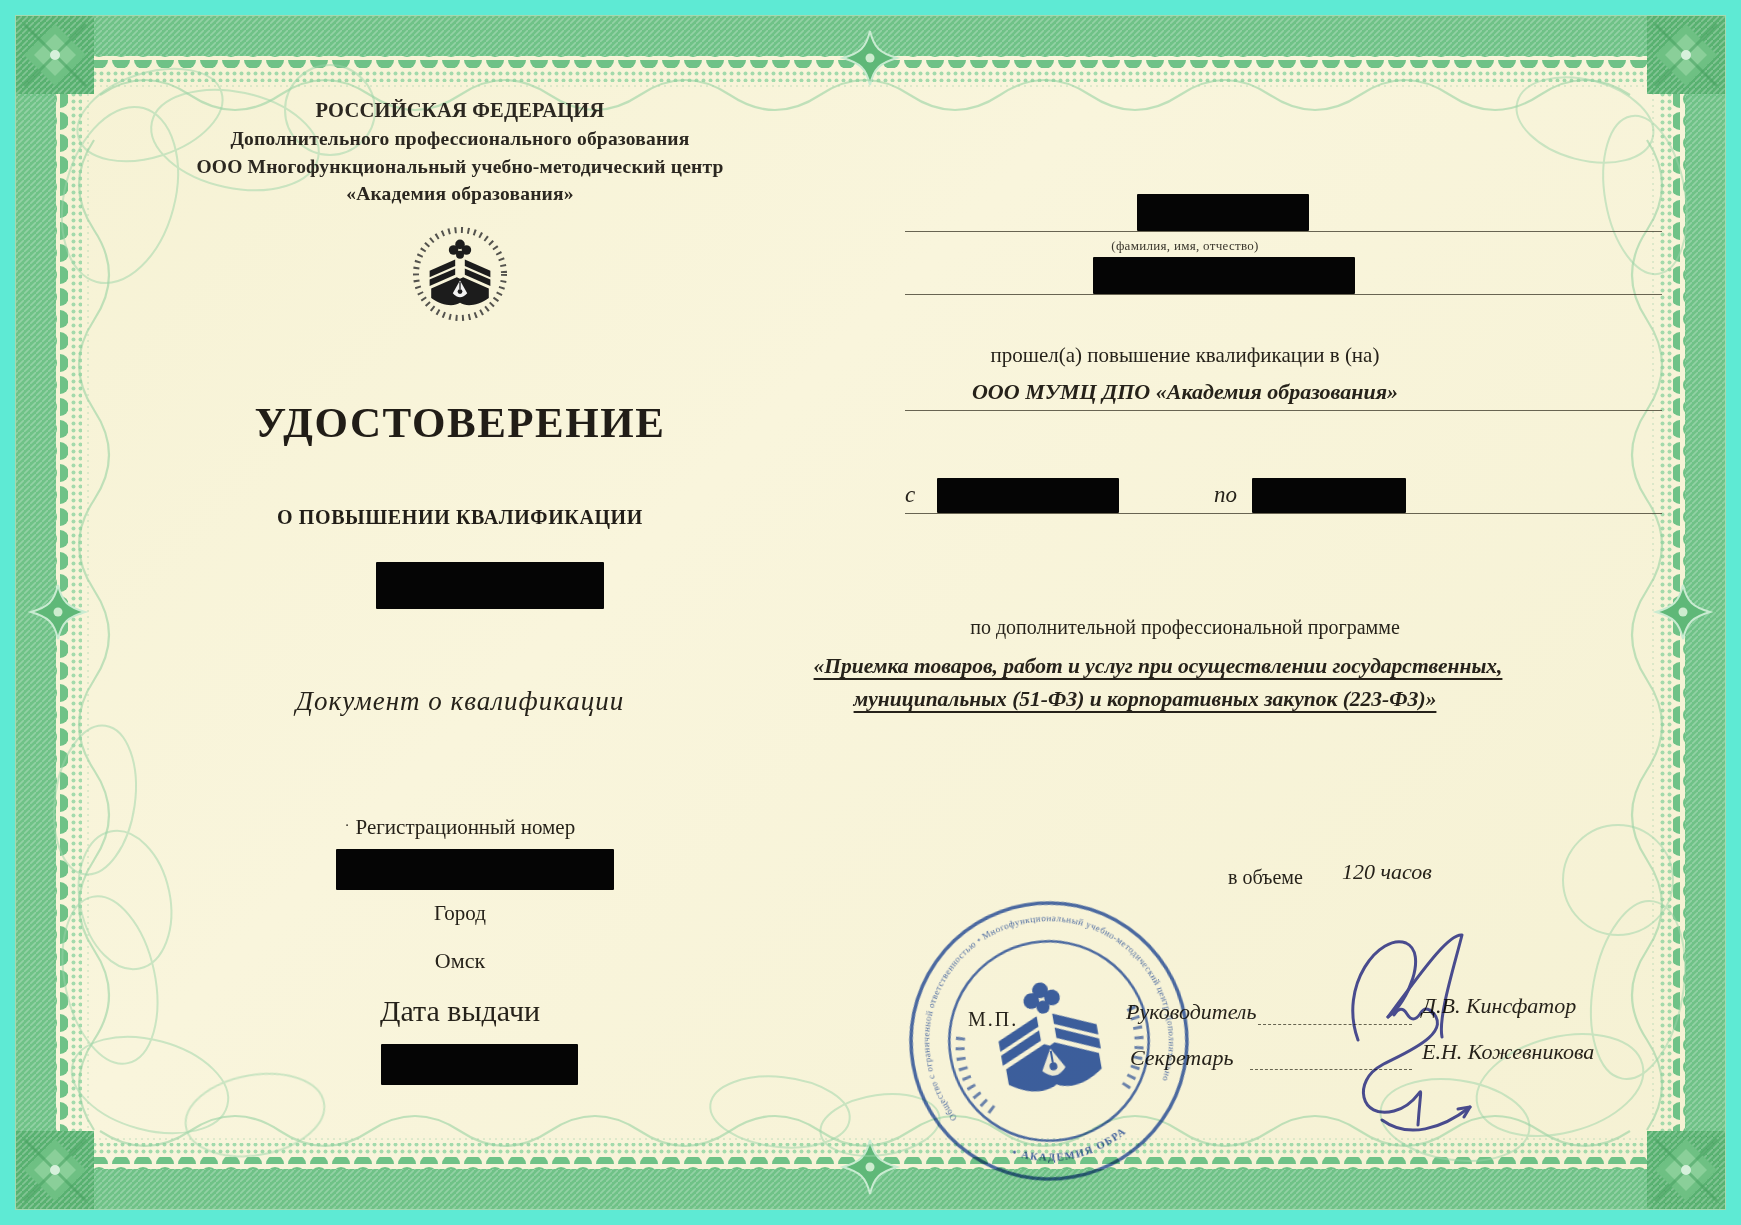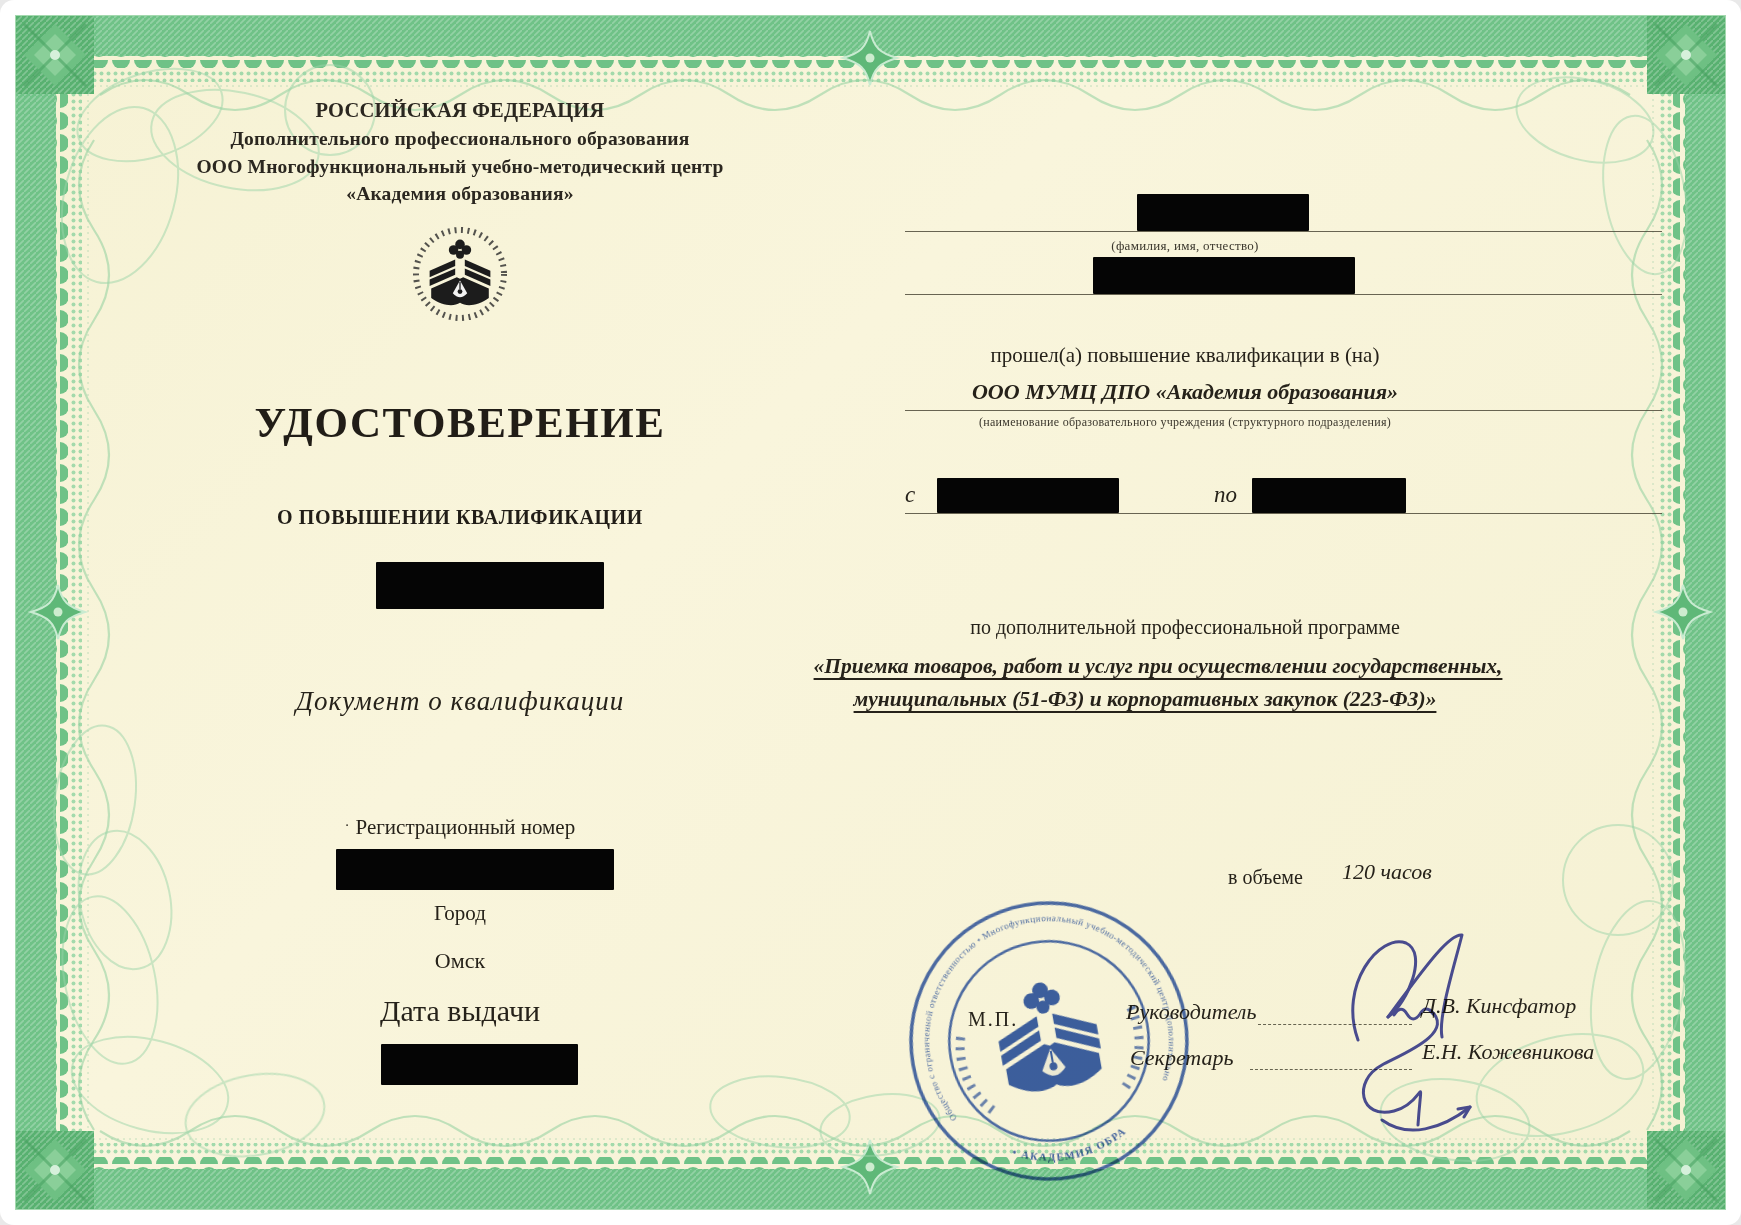--- a/index.html
+++ b/index.html
@@ -1,18 +1,18 @@
 <!DOCTYPE html>
 <html><head>
 <meta charset="utf-8">
 <style>
   html,body{margin:0;padding:0;background:#e9e9e9;}
   .page{
-    position:relative; width:1741px; height:1225px; background:#ffffff;
-    font-family:"Liberation Serif","DejaVu Serif",serif; color:#26221a; overflow:hidden;border-radius:14px;
+    position:relative; width:1741px; height:1225px; background:#5eead4;
+    font-family:"Liberation Serif","DejaVu Serif",serif; color:#26221a; overflow:hidden;
   }
   .paper{
     position:absolute; left:16px; top:16px; width:1709px; height:1193px;
     background:linear-gradient(135deg,#f6f2d4 0%,#f9f5dc 40%,#f5f1d3 100%);
   }
   .bordersvg,.overlaysvg{position:absolute;left:0;top:0;width:1741px;height:1225px;pointer-events:none;}
   .abs{position:absolute;}
   .ctr{text-align:center;}
   .redact{position:absolute;background:#050505;border-radius:1px;}
   .fline{position:absolute;height:0;border-top:1.7px solid #43402f;opacity:.8;}
@@ -175,21 +175,20 @@
   <div class="redact" style="left:1137px;top:194px;width:172px;height:37px;"></div>
   <div class="fline" style="left:905px;top:231px;width:757px;"></div>
   <div class="abs ctr caption" style="left:860px;top:238px;width:650px;">(фамилия, имя, отчество)</div>
 
   <div class="redact" style="left:1093px;top:257px;width:262px;height:37px;"></div>
   <div class="fline" style="left:905px;top:294px;width:757px;"></div>
 
   <div class="abs ctr" style="left:860px;top:343px;width:650px;font-size:21px;">прошел(а) повышение квалификации в (на)</div>
   <div class="abs ctr it" style="left:860px;top:379px;width:650px;font-size:22px;font-weight:600;">ООО МУМЦ ДПО «Академия образования»</div>
   <div class="fline" style="left:905px;top:410px;width:757px;"></div>
-  <div class="abs ctr caption" style="left:860px;top:415px;width:650px;font-size:12px;">(наименование образовательного учреждения (структурного подразделения)</div>
 
   <div class="abs it" style="left:905px;top:482px;font-size:23px;">с</div>
   <div class="redact" style="left:937px;top:478px;width:182px;height:35px;"></div>
   <div class="abs it" style="left:1214px;top:482px;font-size:23px;">по</div>
   <div class="redact" style="left:1252px;top:478px;width:154px;height:35px;"></div>
   <div class="fline" style="left:905px;top:513px;width:757px;"></div>
 
   <div class="abs ctr" style="left:860px;top:616px;width:650px;font-size:20px;">по дополнительной профессиональной программе</div>
   <div class="abs ctr it" style="left:808px;top:654px;width:700px;font-size:21.5px;font-weight:600;text-decoration:underline;text-underline-offset:5px;">«Приемка товаров, работ и услуг при осуществлении государственных,</div>
   <div class="abs ctr it" style="left:795px;top:687px;width:700px;font-size:21.5px;font-weight:600;text-decoration:underline;text-underline-offset:5px;">муниципальных (51-ФЗ) и корпоративных закупок (223-ФЗ)»</div>

